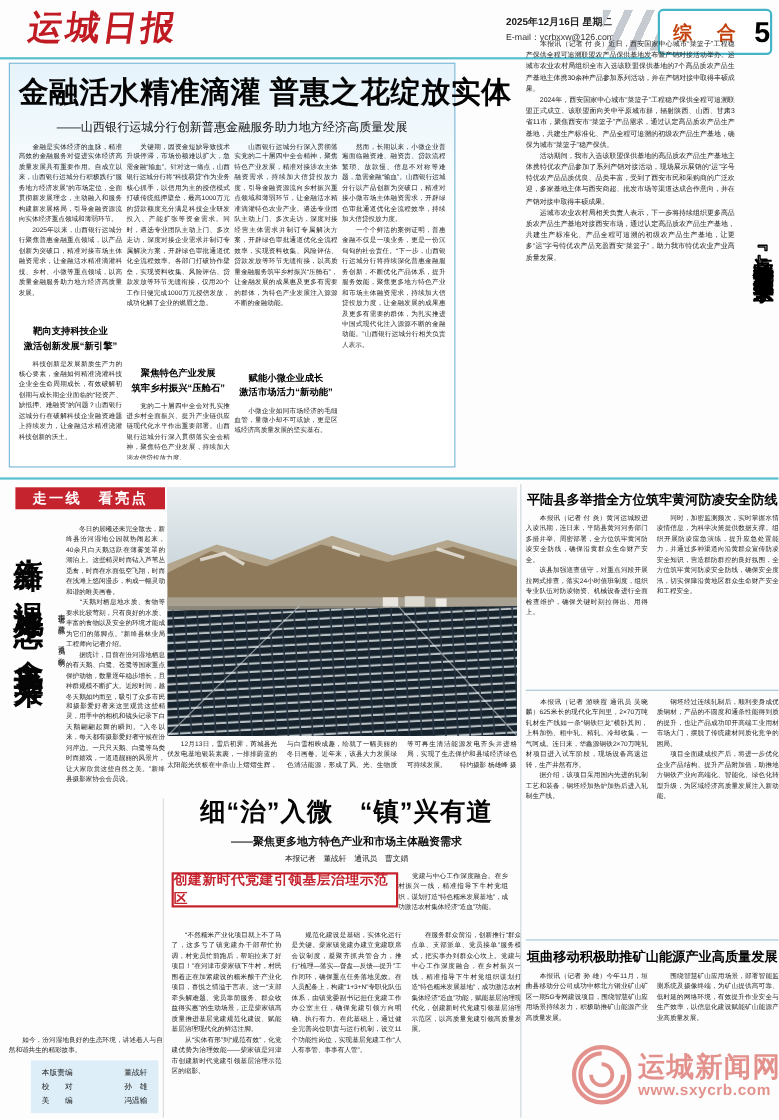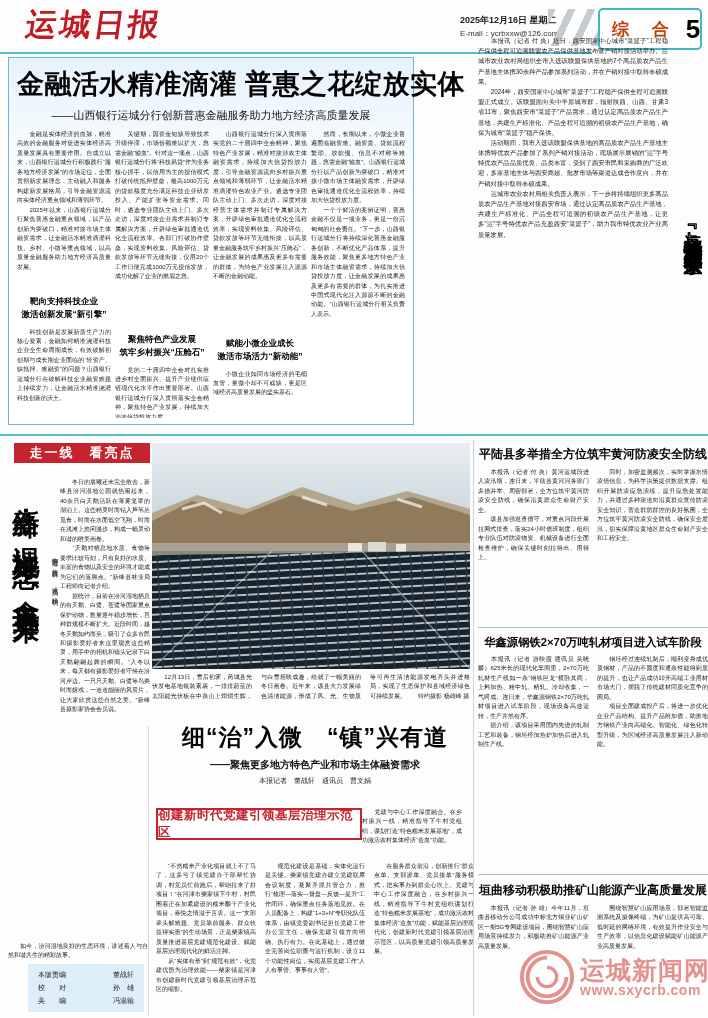--- a/index.html
+++ b/index.html
@@ -54,21 +54,21 @@
   .featend{left:8px;top:942px;width:140px;height:20px;}
   
   .photo{left:152px;top:443px;width:318px;height:226px;overflow:hidden;background:#dfe7ec;}
   .caption{left:152px;top:673px;width:318px;height:48px;column-count:3;column-gap:9px;
            font-size:6px;line-height:1.55;text-align:justify;color:#222;overflow:hidden;}
   
   .party{left:156px;top:722px;width:318px;height:294px;}
   .party-hl{font-size:23px;font-weight:900;text-align:center;letter-spacing:1px;color:#050505;white-space:nowrap;}
   .party-sub{font-size:10px;font-weight:700;text-align:center;margin-top:5px;color:#111;}
   .party-by{font-size:7px;text-align:center;margin-top:4px;color:#222;}
-  .party-row{display:flex;margin-top:22px;align-items:flex-start;}
+  .party-row{display:flex;margin-top:7px;align-items:flex-start;}
   .redbox{width:202px;height:28px;border:2px solid #c5232e;display:flex;align-items:center;justify-content:center;
           color:#c5232e;font-size:12.5px;font-weight:900;letter-spacing:0.5px;background:#fff;}
   .party-side{width:100px;height:48px;}
   .party-cols{display:flex;gap:9px;margin-top:6px;height:158px;overflow:hidden;}
   .pcol{width:100px;overflow:hidden;}
   
   .rc{left:478px;top:440px;width:230px;}
   .rc-hl{font-size:12px;font-weight:900;text-align:center;white-space:nowrap;color:#050505;margin:6px 0 5px;}
   .rc-hl.small{font-size:11.3px;}
   .rc-cols{display:flex;gap:8px;overflow:hidden;}
@@ -196,21 +196,20 @@
   <div class="abs vline" style="left:148px;top:726px;height:290px;background:#d9d9d9;"></div>
 
   <div class="abs rc">
     <div class="rc-hl">平陆县多举措全方位筑牢黄河防凌安全防线</div>
     <div class="rc-cols" style="height:152px;">
       <div class="bt rcol">　　本报讯（记者 付 炎）黄河运城段进入凌汛期，连日来，平陆县黄河河务部门多措并举、周密部署，全方位筑牢黄河防凌安全防线，确保沿黄群众生命财产安全。
 　　该县加强巡查值守，对重点河段开展拉网式排查，落实24小时值班制度，组织专业队伍对防凌物资、机械设备进行全面检查维护，确保关键时刻拉得出、用得上。</div>
       <div class="bt rcol">　　同时，加密监测频次，实时掌握水情凌情信息，为科学决策提供数据支撑。组织开展防凌应急演练，提升应急处置能力，并通过多种渠道向沿黄群众宣传防凌安全知识，营造群防群控的良好氛围，全方位筑牢黄河防凌安全防线，确保安全度汛，切实保障沿黄地区群众生命财产安全和工程安全。</div>
     </div>
     <div class="rc-rule"></div>
-    <div class="rc-hl small">华鑫源钢铁2×70万吨轧材项目进入试车阶段</div>
     <div class="rc-cols" style="height:212px;">
       <div class="bt rcol">　　本报讯（记者 游映霞 通讯员 吴晓麟）625米长的现代化车间里，2×70万吨轧材生产线如一条“钢铁巨龙”横卧其间，上料加热、粗中轧、精轧、冷却收集，一气呵成。连日来，华鑫源钢铁2×70万吨轧材项目进入试车阶段，现场设备高速运转，生产井然有序。
 　　据介绍，该项目采用国内先进的轧制工艺和装备，钢坯经加热炉加热后进入轧制生产线。</div>
       <div class="bt rcol">　　钢坯经过连续轧制后，顺利变身成优质钢材，产品的不圆度和通条性能得到质的提升，也让产品成功叩开高端工业用材市场大门，摆脱了传统建材同质化竞争的困局。
 　　项目全面建成投产后，将进一步优化企业产品结构、提升产品附加值，助推地方钢铁产业向高端化、智能化、绿色化转型升级，为区域经济高质量发展注入新动能。</div>
     </div>
     <div class="rc-rule"></div>
     <div class="rc-hl">垣曲移动积极助推矿山能源产业高质量发展</div>
     <div class="rc-cols" style="height:92px;">
       <div class="bt rcol">　　本报讯（记者 孙 雄）今年11月，垣曲县移动分公司成功中标北方铜业矿山矿区一期5G专网建设项目，围绕智慧矿山应用场景持续发力，积极助推矿山能源产业高质量发展。</div>

